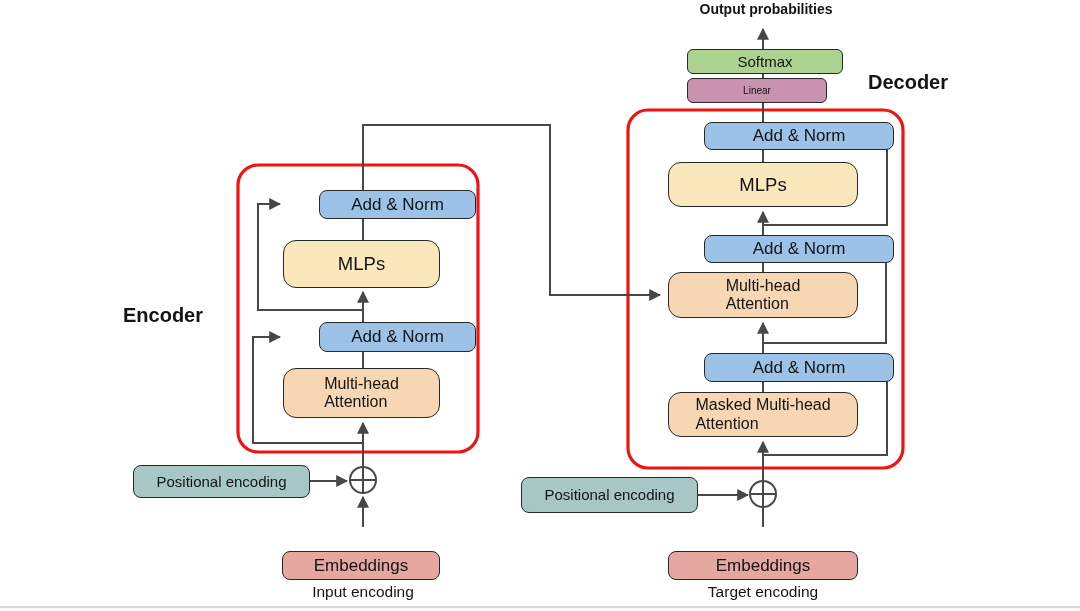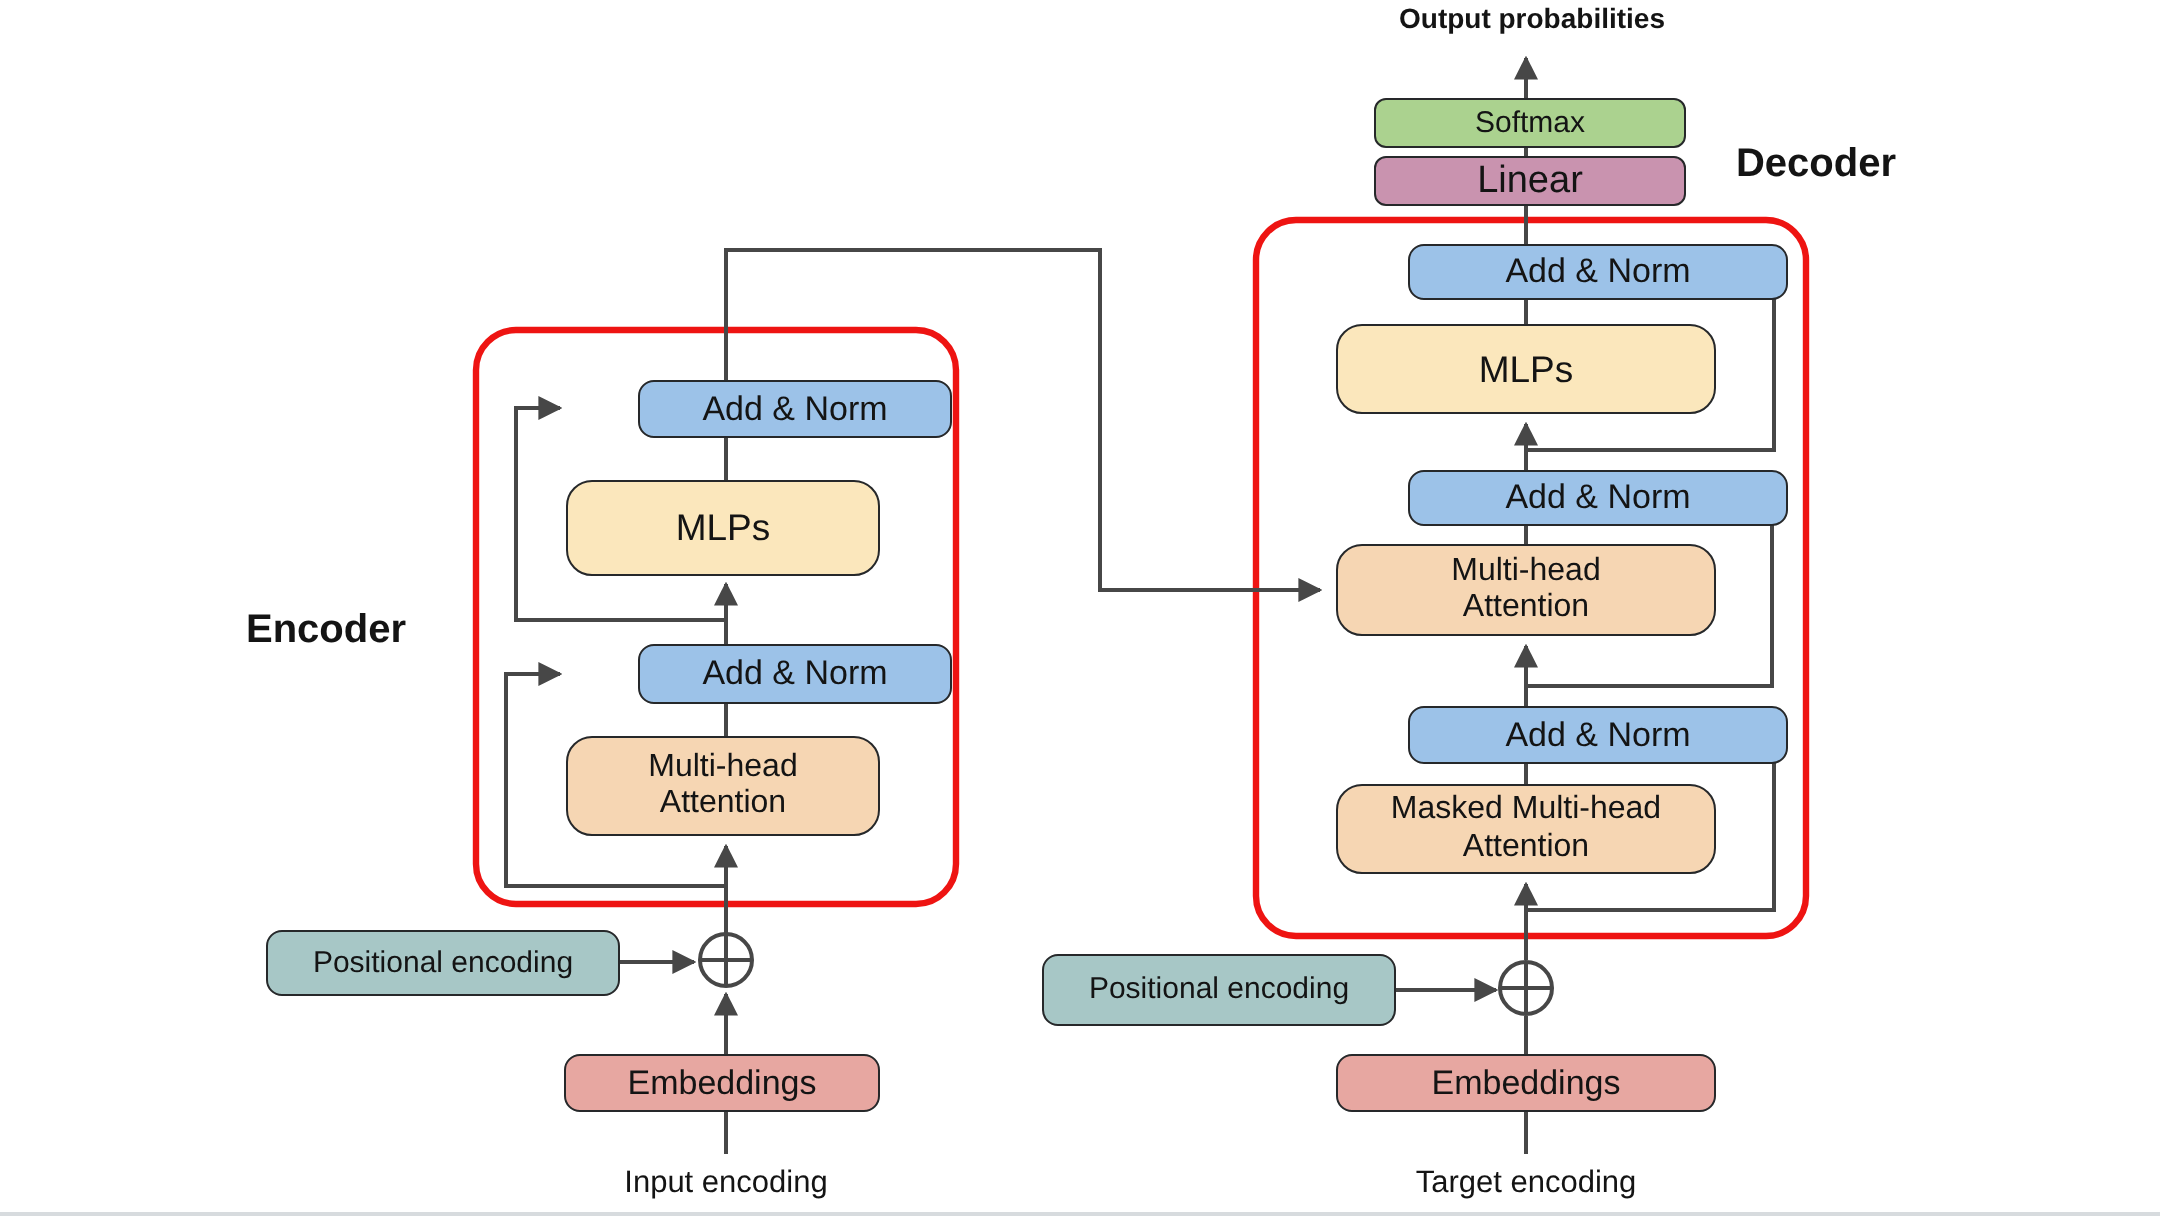--- a/index.html
+++ b/index.html
@@ -13,31 +13,31 @@
   }
   #wiring{position:absolute;left:0;top:0;z-index:1;}
   .wire{fill:none;stroke:var(--line,#474747);stroke-width:2;}
   .outline{fill:none;stroke:var(--outline_red,#ee1412);stroke-width:3.2;}
   .node-circle{fill:#ffffff;stroke:var(--line,#474747);stroke-width:2;}
   #ah path{fill:var(--line,#474747);}
   .box{
     position:absolute;z-index:2;box-sizing:border-box;
     display:flex;align-items:center;justify-content:center;
     border:1.6px solid var(--box_border,#26282a);
-    border-radius:8px;text-align:center;
+    border-radius:8px;
     white-space:pre-line;line-height:1.15;
   }
   .round-lg{border-radius:13px;}
   .add-norm{background:var(--add_norm,#9cc2e8);margin-left:36px;}
   .mlps{background:var(--mlps,#fbe7bc);}
   .attention{background:var(--attention,#f6d6b3);}
   .softmax{background:var(--softmax,#abd28f);border-radius:6px;}
   .linear{background:var(--linear,#c993af);border-radius:6px;}
   .pos-enc{background:var(--positional_encoding,#a7c7c6);}
-  .embeddings{background:var(--embeddings,#e7a7a1);}
+  .embeddings{background:var(--embeddings,#e7a7a1);margin-top:24px;}
   .label{
     position:absolute;z-index:2;text-align:center;
     white-space:nowrap;
   }
   .title{font-weight:700;font-size:20px;}
   .bottom-divider{
     position:absolute;left:0;top:606px;width:1080px;height:2px;
     background:#d7dbde;z-index:0;
   }
 </style>
@@ -97,21 +97,21 @@
     </g>
   </svg>
 
   <div class="label" style="left:686px;top:1px;width:160px;font-size:14px;font-weight:bold;">Output probabilities</div>
 
   <div class="label title" style="left:103px;top:281px;width:120px;margin-top:23px;">Encoder</div>
 
   <div class="label title" style="left:858px;top:71px;width:100px;">Decoder</div>
 
   <div class="box softmax" style="left:687px;top:49px;width:156px;height:25px;font-size:15px;">Softmax</div>
-  <div class="box linear" style="left:687px;top:78px;width:156px;height:25px;font-size:19px;">Linear</div>
+  <div class="box linear" style="left:687px;top:78px;width:140px;height:25px;font-size:10px;">Linear</div>
 
   <div class="box add-norm" style="left:283px;top:190px;width:157px;height:29px;font-size:17px;">Add &amp; Norm</div>
   <div class="box mlps round-lg" style="left:283px;top:240px;width:157px;height:48px;font-size:18.5px;">MLPs</div>
   <div class="box add-norm" style="left:283px;top:322px;width:157px;height:30px;font-size:17px;">Add &amp; Norm</div>
   <div class="box attention round-lg" style="left:283px;top:368px;width:157px;height:50px;font-size:16px;">Multi-head
 Attention</div>
 
   <div class="box pos-enc" style="left:133px;top:465px;width:177px;height:33px;font-size:15px;">Positional encoding</div>
   <div class="box embeddings" style="left:282px;top:527px;width:158px;height:29px;font-size:17px;">Embeddings</div>
   <div class="label" style="left:293px;top:583px;width:140px;font-size:15.5px;">Input encoding</div>

